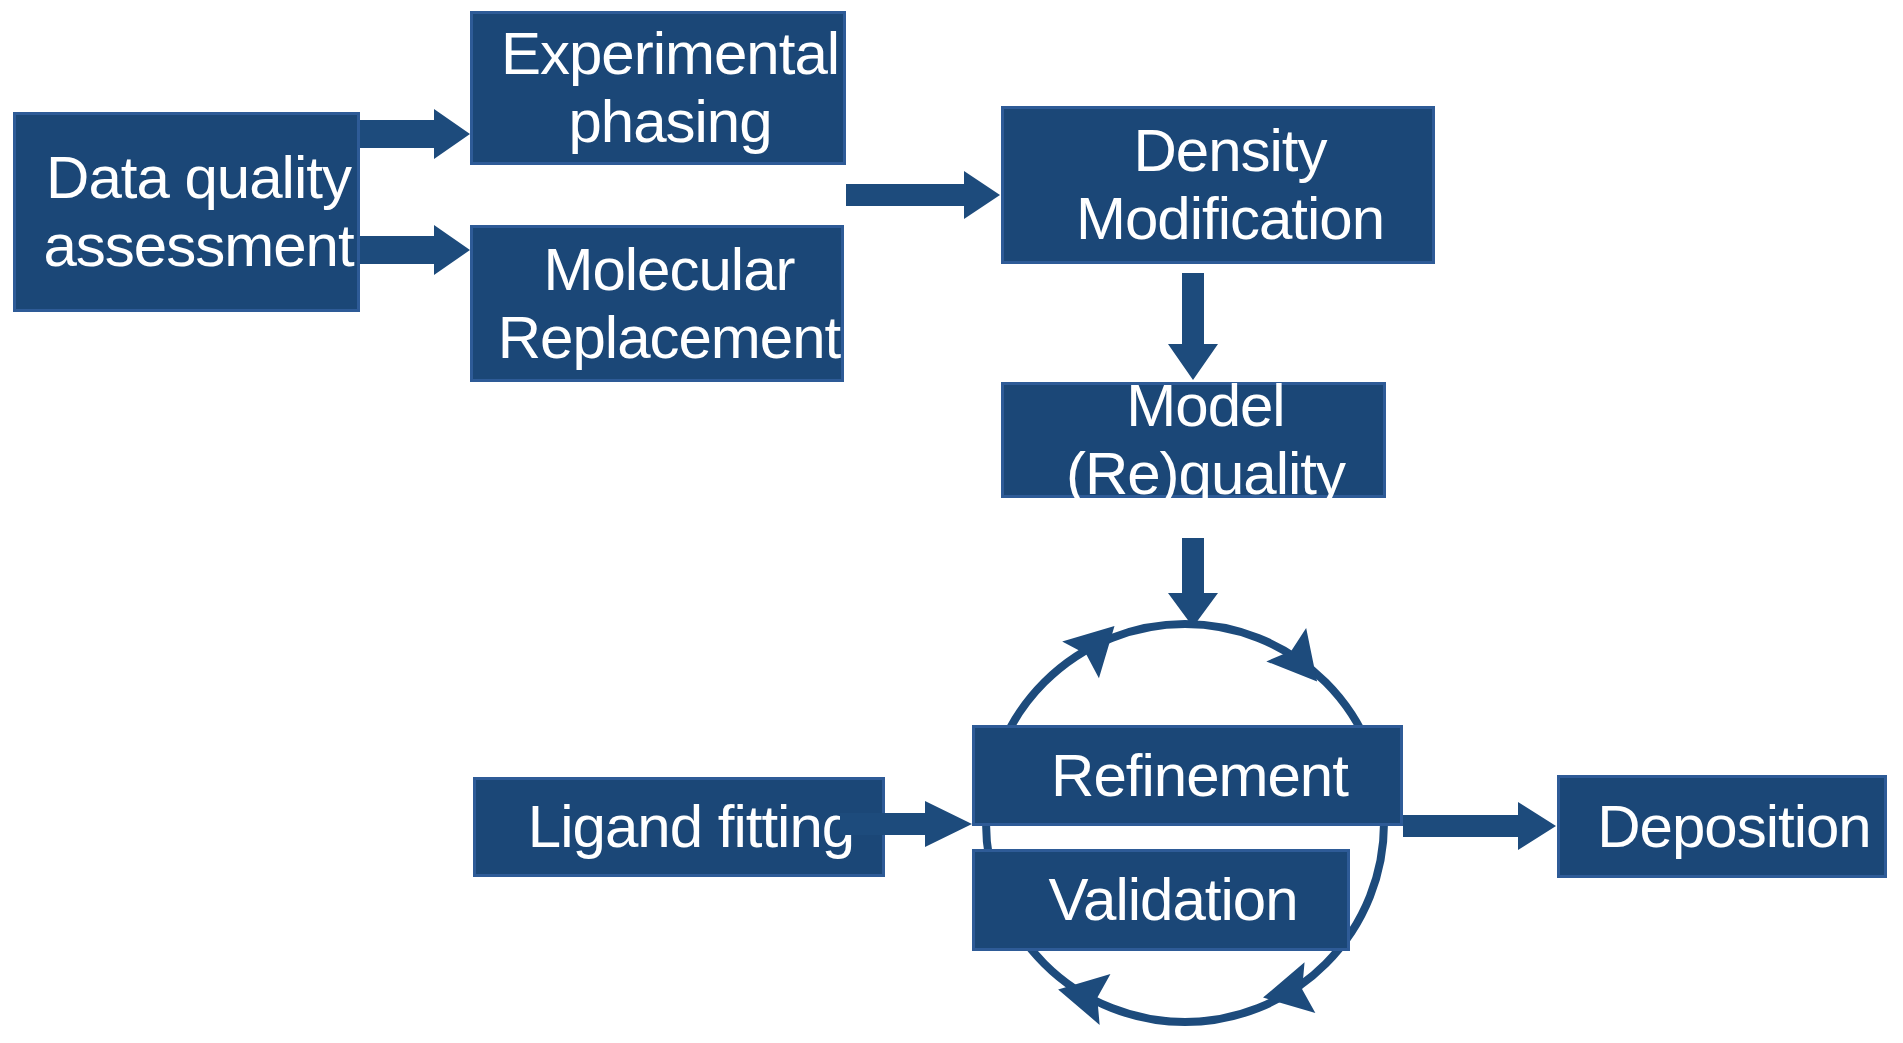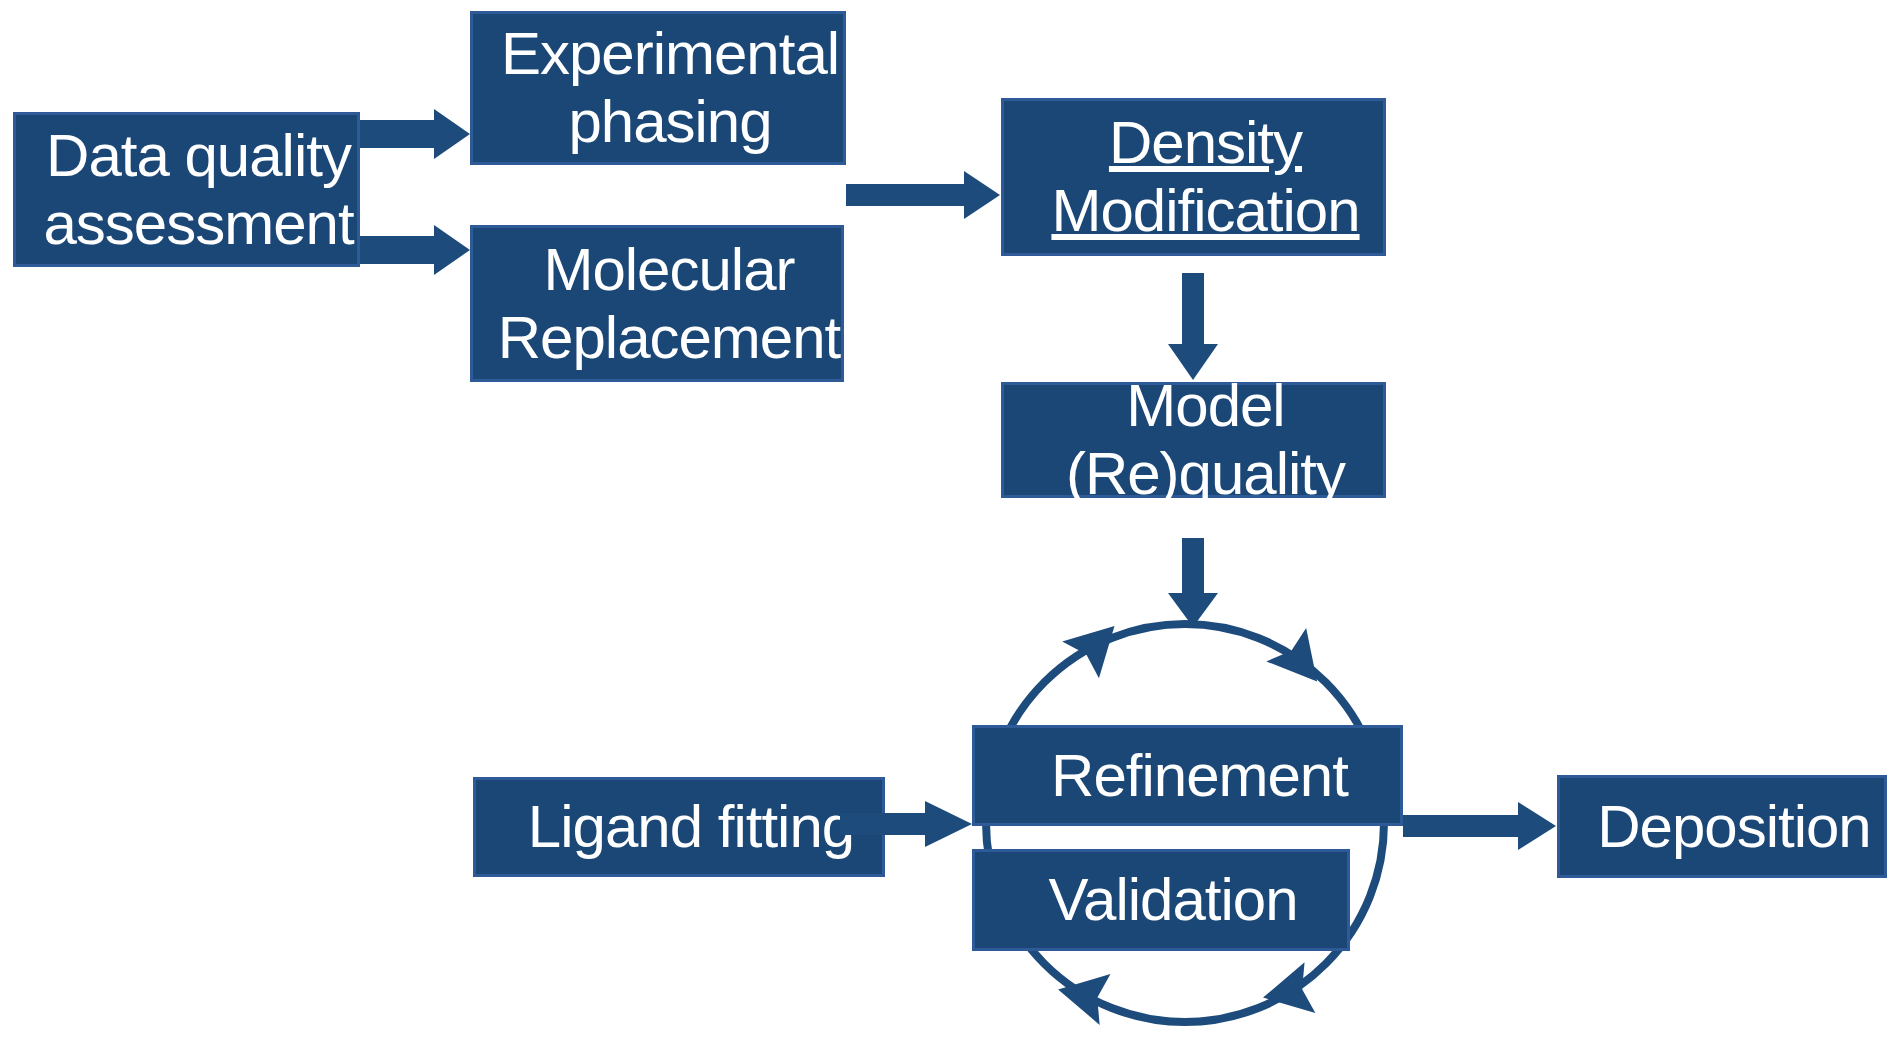--- a/index.html
+++ b/index.html
@@ -39,24 +39,24 @@
     letter-spacing: -1px;
     white-space: nowrap;
     padding-left: 24px;
   }
   #fg-layer { z-index: 2; }
   .arrow { fill: #1d4b7c; stroke: none; }
   .cycle-arc { fill: none; stroke: #1d4b7c; stroke-width: 8; }
   .cycle-head { fill: #1d4b7c; stroke: none; }
 
   
-  #box-data-quality      { left: 13px;   top: 112px; width: 347px; height: 155px; text-align: right; }
+  #box-data-quality      { left: 13px;   top: 112px; width: 347px; height: 200px; text-align: right; }
   #box-experimental      { left: 470px;  top: 11px;  width: 376px; height: 154px; }
   #box-molecular         { left: 470px;  top: 225px; width: 374px; height: 157px; }
-  #box-density           { left: 1001px; top: 98px; width: 385px; height: 158px; text-decoration: underline; }
+  #box-density           { left: 1001px; top: 106px; width: 434px; height: 158px; }
   #box-model             { left: 1001px; top: 382px; width: 385px; height: 116px; }
   #box-refinement        { left: 972px;  top: 697px; width: 431px; height: 101px; margin-top: 28px; }
   #box-validation        { left: 972px;  top: 849px; width: 378px; height: 102px; }
   #box-ligand            { left: 473px;  top: 777px; width: 412px; height: 100px; }
   #box-deposition        { left: 1557px; top: 775px; width: 330px; height: 103px; }
 </style>
 </head>
 <body>
 
 <div id="canvas">

